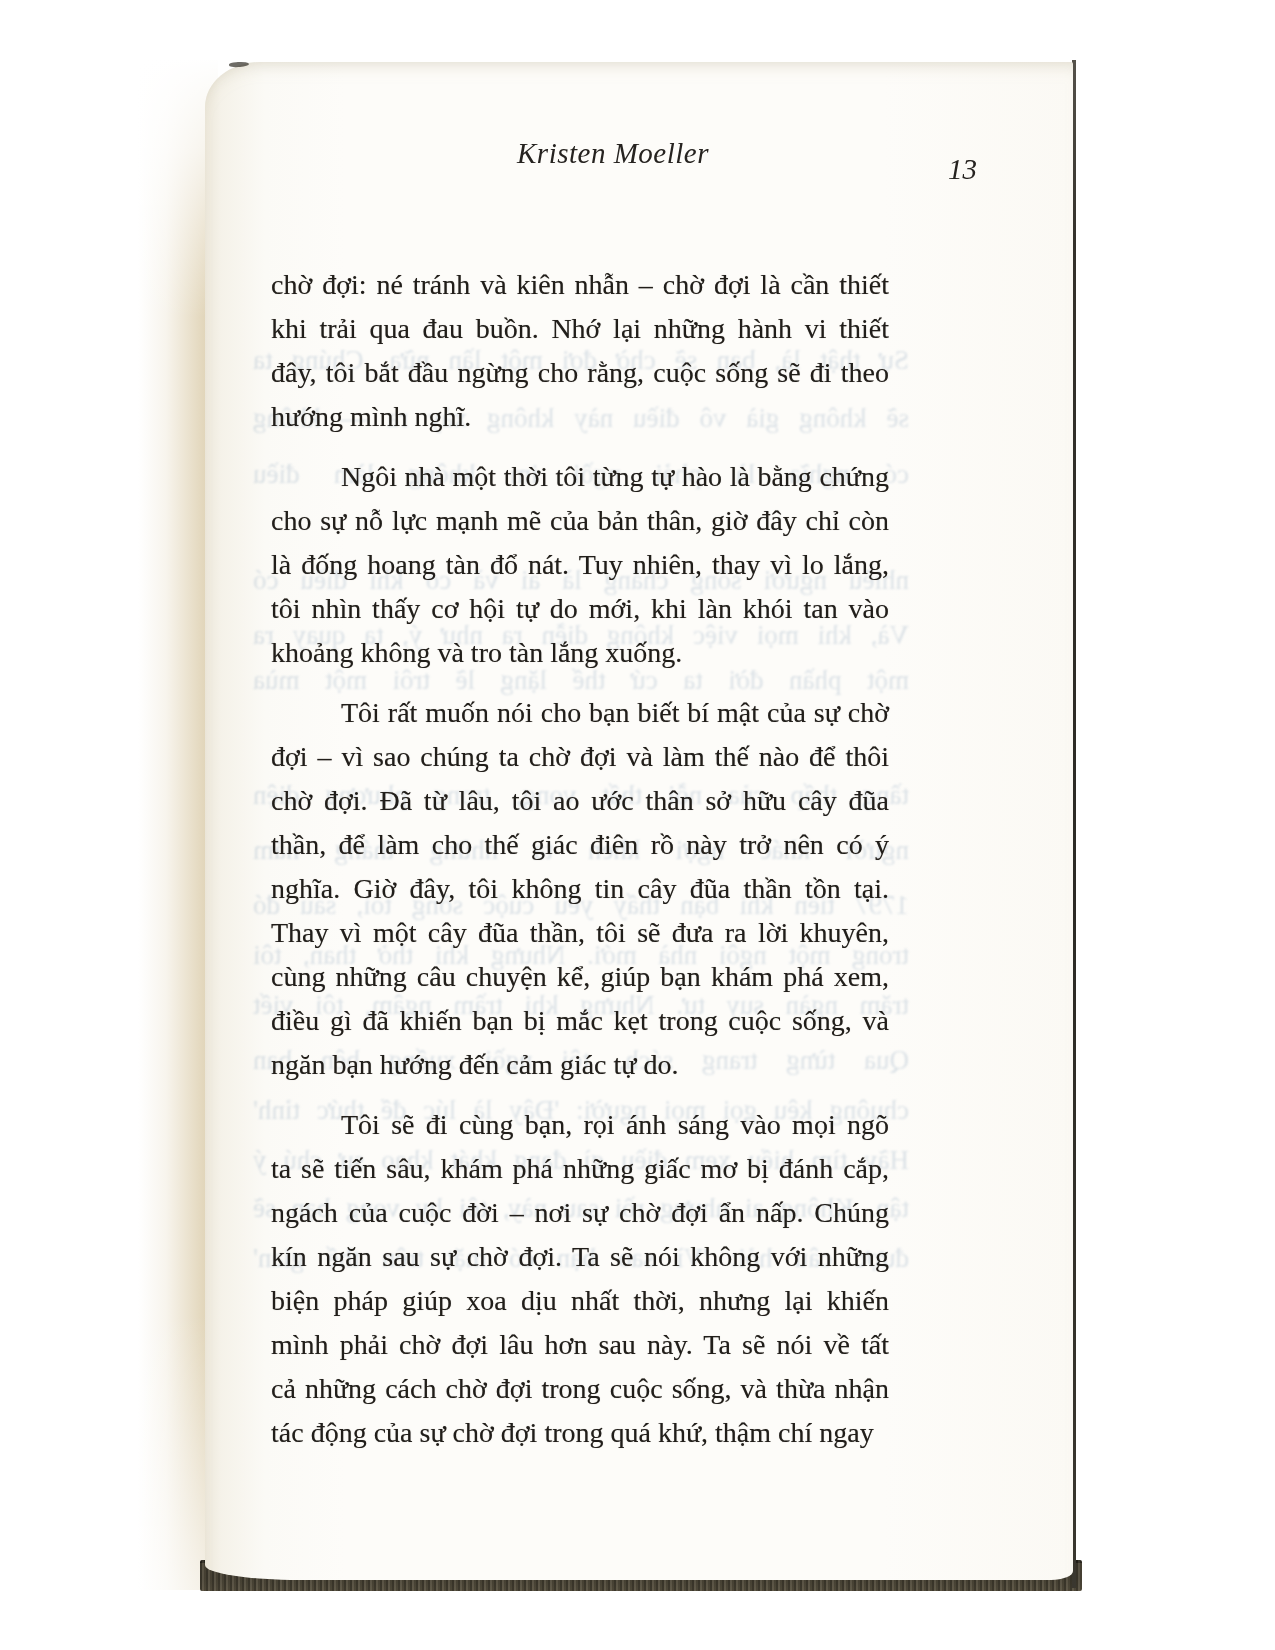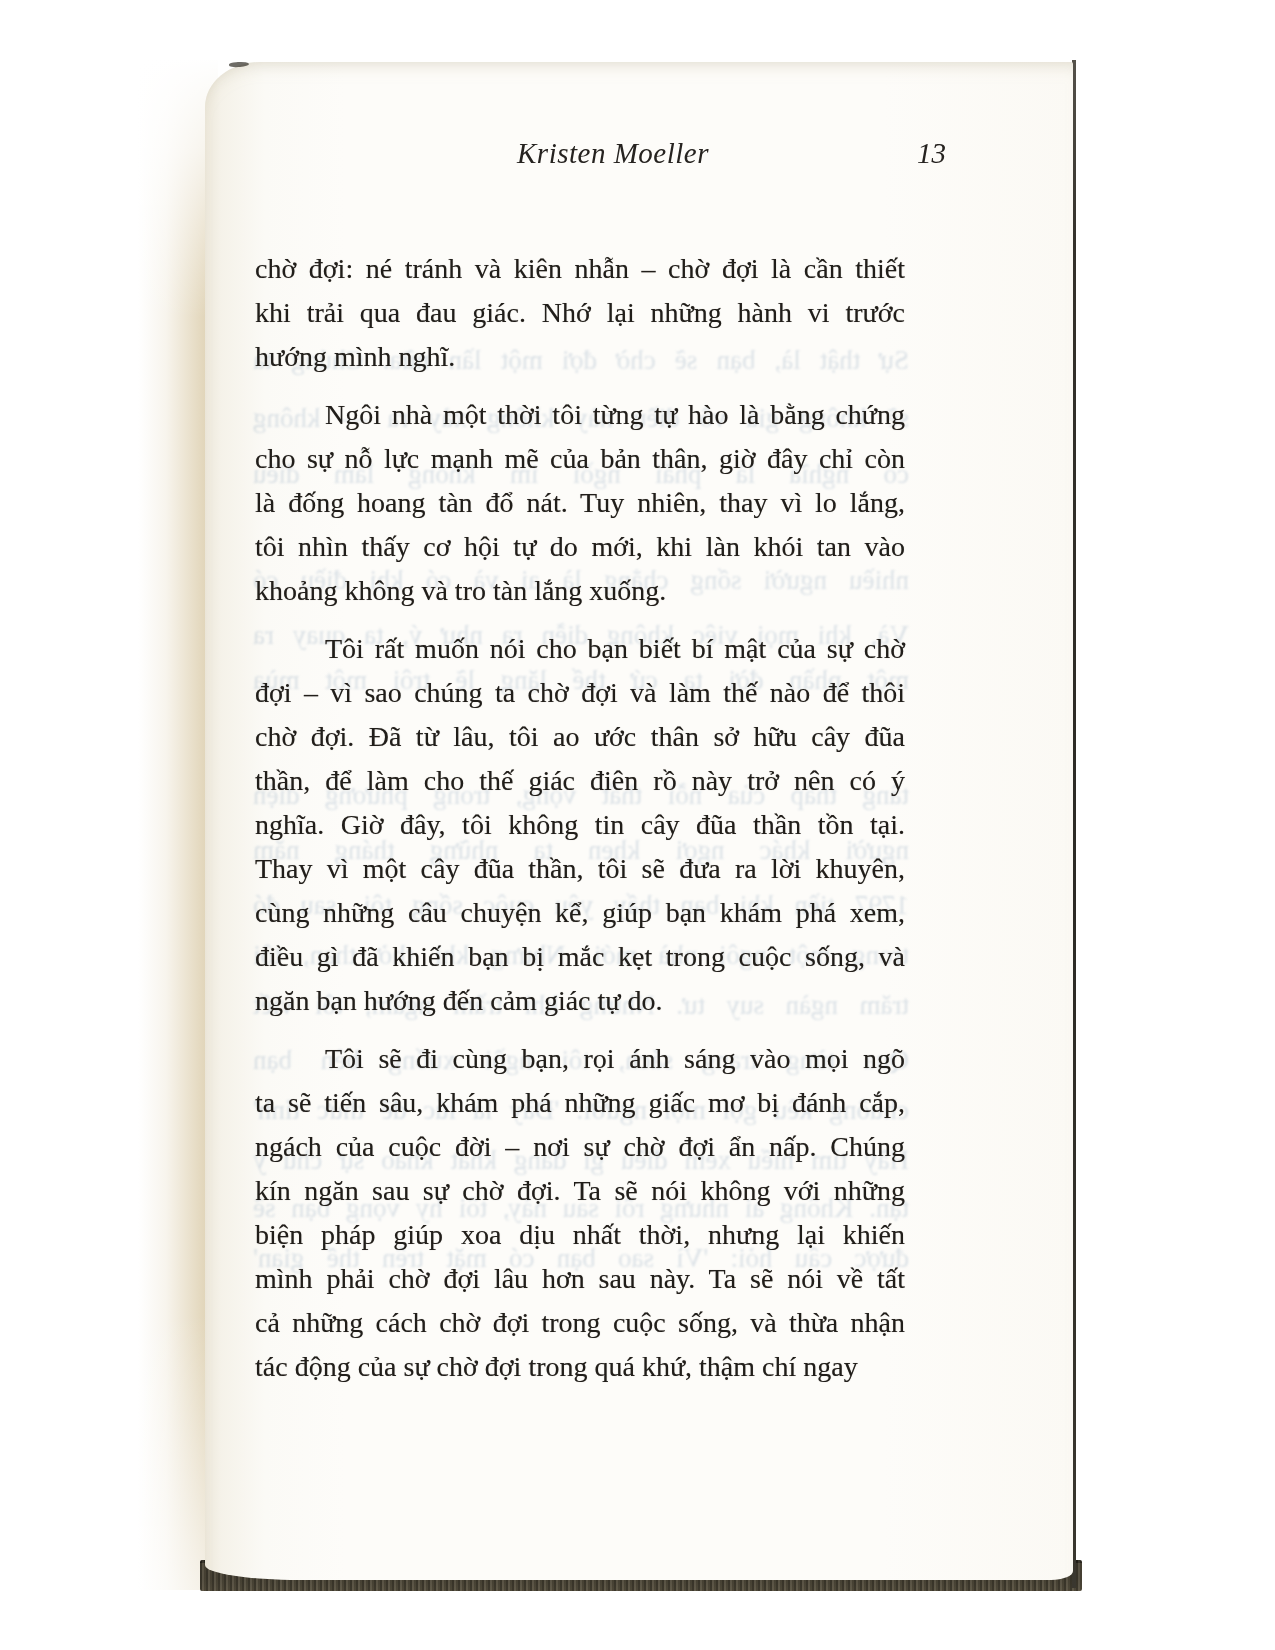--- a/index.html
+++ b/index.html
@@ -48,30 +48,30 @@
     background:#3d3b33;opacity:.75;border-radius:40% 60% 50% 50%;
     transform:rotate(-4deg);
   }
 
   .running-head{
     position:absolute;left:83px;top:74px;width:650px;
     text-align:center;font-style:italic;font-size:29px;line-height:34px;
     color:#262320;letter-spacing:.5px;
   }
   .folio{
-    position:absolute;left:712px;top:74px;width:60px;
-    font-style:italic;font-size:29px;line-height:34px;color:#262320;
+    position:absolute;left:712px;top:90px;width:60px;
+    font-style:italic;font-size:29px;line-height:34px;color:#262320;text-align:right;
   }
 
   .body-text{
     position:absolute;left:50px;top:185px;width:650px;
     font-size:28px;line-height:44px;color:#211e1a;
     text-shadow:0 0 .7px rgba(40,33,26,.45);
   }
-  .para{margin:0;}
+  .para{margin:16px;}
   .para + .para{margin-top:14px;font-family:Liberation Serif, serif;}
   .line{text-align:justify;text-align-last:justify;white-space:normal;}
   .line.para-end{text-align-last:left;}
   .line.indent{text-indent:70px;}
 
   
   .bleed-layer{
     position:absolute;left:48px;top:0;width:656px;height:1518px;
     pointer-events:none;
   }
@@ -116,21 +116,22 @@
         <div class="bleed-line" style="top: 1176px;">được câu hỏi: 'Vì sao bạn có mặt trên thế gian'</div>
       </div>
 
     <div class="running-head">Kristen Moeller</div>
 
     <div class="folio">13</div>
 
     <div class="body-text">
         <div class="para">
           <div class="line">chờ đợi: né tránh và kiên nhẫn – chờ đợi là cần thiết</div>
-          <div class="line">khi trải qua đau giác. Nhớ lại những hành vi trước</div>
+          <div class="line">khi trải qua đau buồn. Nhớ lại những hành vi thiết</div>
+          <div class="line">đây, tôi bắt đầu ngừng cho rằng, cuộc sống sẽ đi theo</div>
           <div class="line para-end">hướng mình nghĩ.</div>
         </div>
         <div class="para">
           <div class="line indent">Ngôi nhà một thời tôi từng tự hào là bằng chứng</div>
           <div class="line">cho sự nỗ lực mạnh mẽ của bản thân, giờ đây chỉ còn</div>
           <div class="line">là đống hoang tàn đổ nát. Tuy nhiên, thay vì lo lắng,</div>
           <div class="line">tôi nhìn thấy cơ hội tự do mới, khi làn khói tan vào</div>
           <div class="line para-end">khoảng không và tro tàn lắng xuống.</div>
         </div>
         <div class="para">

